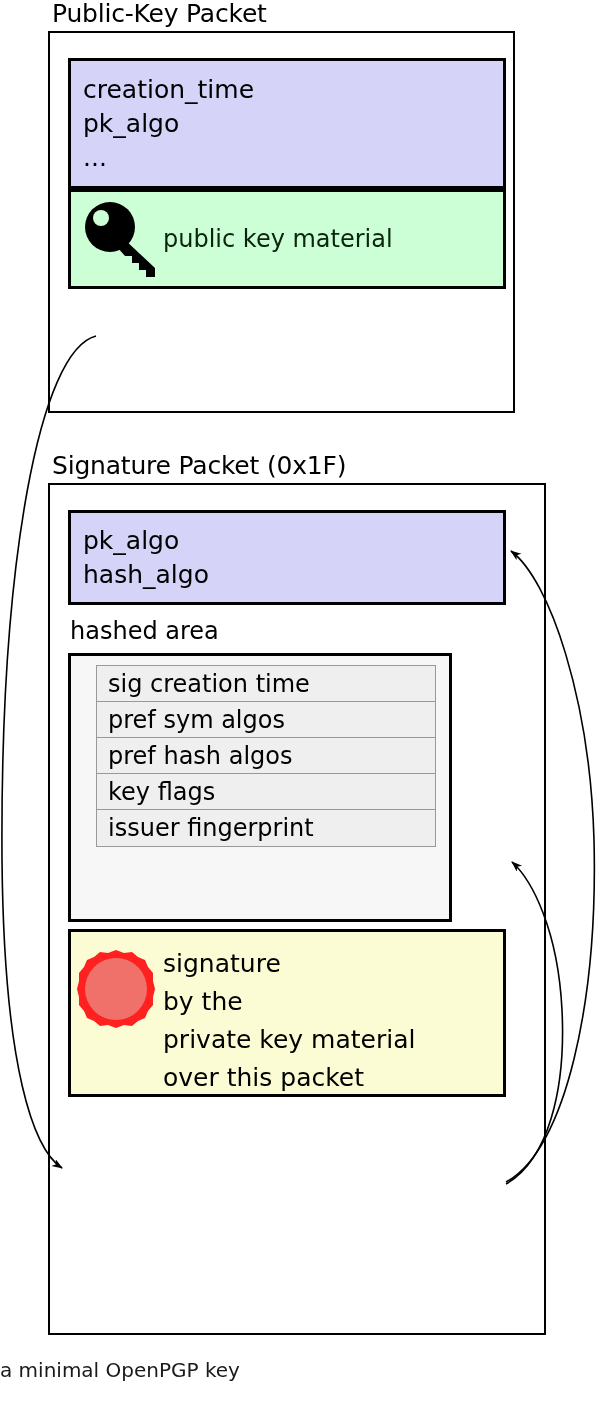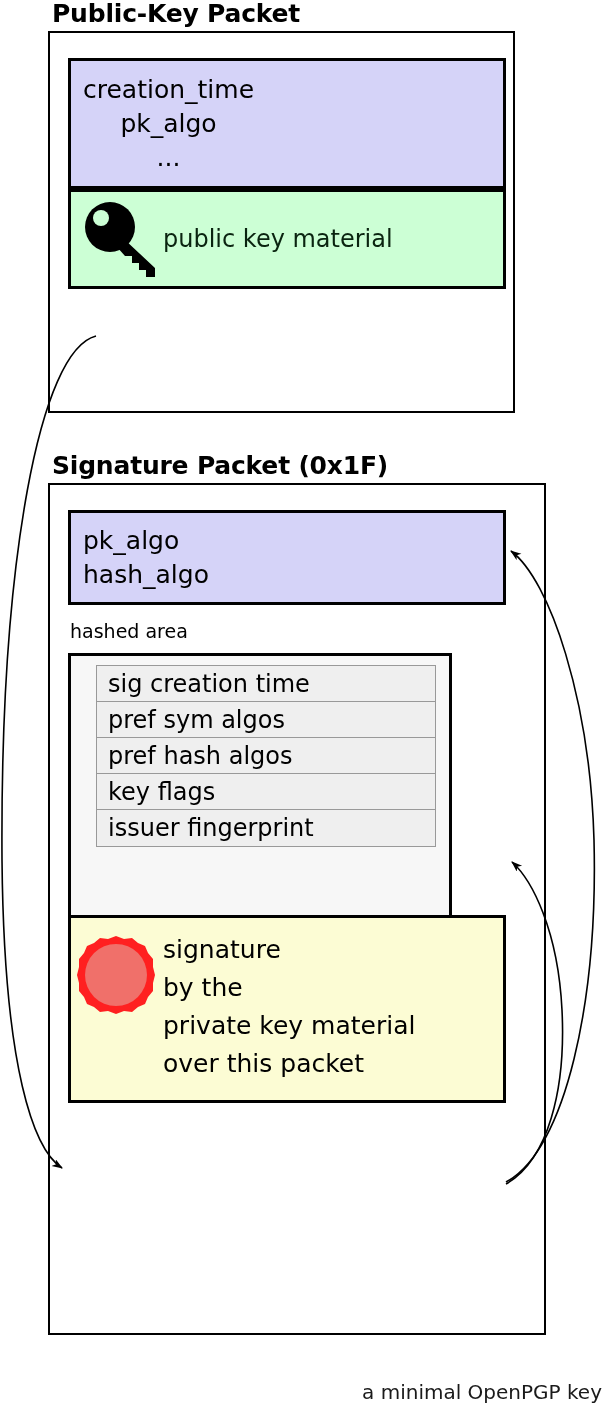--- a/index.html
+++ b/index.html
@@ -16,38 +16,38 @@
     position: relative;
     width: 602px;
     height: 1406px;
     overflow: hidden;
     background: #ffffff;
   }
 
   
   .pkt-title {
     position: absolute;
-    font-weight: bold;
+    font-weight: normal;
     font-size: 25px;
     line-height: 28px;
     letter-spacing: -0.2px;
     white-space: nowrap;
     color: #000;
   }
   #title-public-key { left: 52px; top: 0px; }
   #title-signature  { left: 52px; top: 452px; }
 
   
   .packet-frame {
     position: absolute;
     box-sizing: border-box;
     border: 2px solid #000000;
     background: #ffffff;
   }
-  #public-key-packet { left: 48px; top: 31px;  width: 467px; height: 382px; text-align: center; }
+  #public-key-packet { left: 48px; top: 31px;  width: 467px; height: 382px; }
   #signature-packet  { left: 48px; top: 483px; width: 498px; height: 852px; }
 
   
   .field-block {
     position: absolute;
     box-sizing: border-box;
     border: 3px solid #000000;
   }
   .field-block .lines {
     position: absolute;
@@ -84,21 +84,21 @@
     left: 18px; top: 25px; width: 438px; height: 95px;
     background: #d5d3f8;
   }
   #sig-header-block .lines { top: 11px; transform: none; }
 
   
   #hashed-area-label {
     position: absolute;
     left: 20px;
     top: 132px;
-    font-size: 19px;
+    font-size: 24px;
     line-height: 28px;
     white-space: nowrap;
   }
   #hashed-area-box {
     position: absolute;
     left: 18px;
     top: 168px;
     width: 384px;
     height: 269px;
     box-sizing: border-box;
@@ -123,21 +123,21 @@
     color: #000;
     white-space: nowrap;
     border-bottom: 1px solid #999999;
     background: #efefef;
   }
   .subpacket-row:last-child { border-bottom: none; }
 
   
   #signature-block {
     position: absolute;
-    left: 18px; top: 430px; width: 438px; height: 188px;
+    left: 18px; top: 444px; width: 438px; height: 168px;
     box-sizing: border-box;
     border: 3px solid #000000;
     background: #fcfcd4;
   }
   #signature-text {
     position: absolute;
     left: 92px;
     top: 13px;
     font-size: 25px;
     line-height: 38px;
@@ -168,25 +168,24 @@
     width: 602px; height: 1406px;
     pointer-events: none;
   }
 
   
   #caption {
     position: absolute;
     left: 0;
     top: 1358px;
     width: 602px;
-    text-align: right;
+    text-align: left;
     font-size: 20px;
     line-height: 24px;
     color: #1a1a1a;
-    margin-top: 22px;
   }
 </style>
 </head>
 <body>
 
 <div id="canvas">
 
   <div class="pkt-title" id="title-public-key">Public-Key Packet</div>
 
   <div class="packet-frame" id="public-key-packet">

